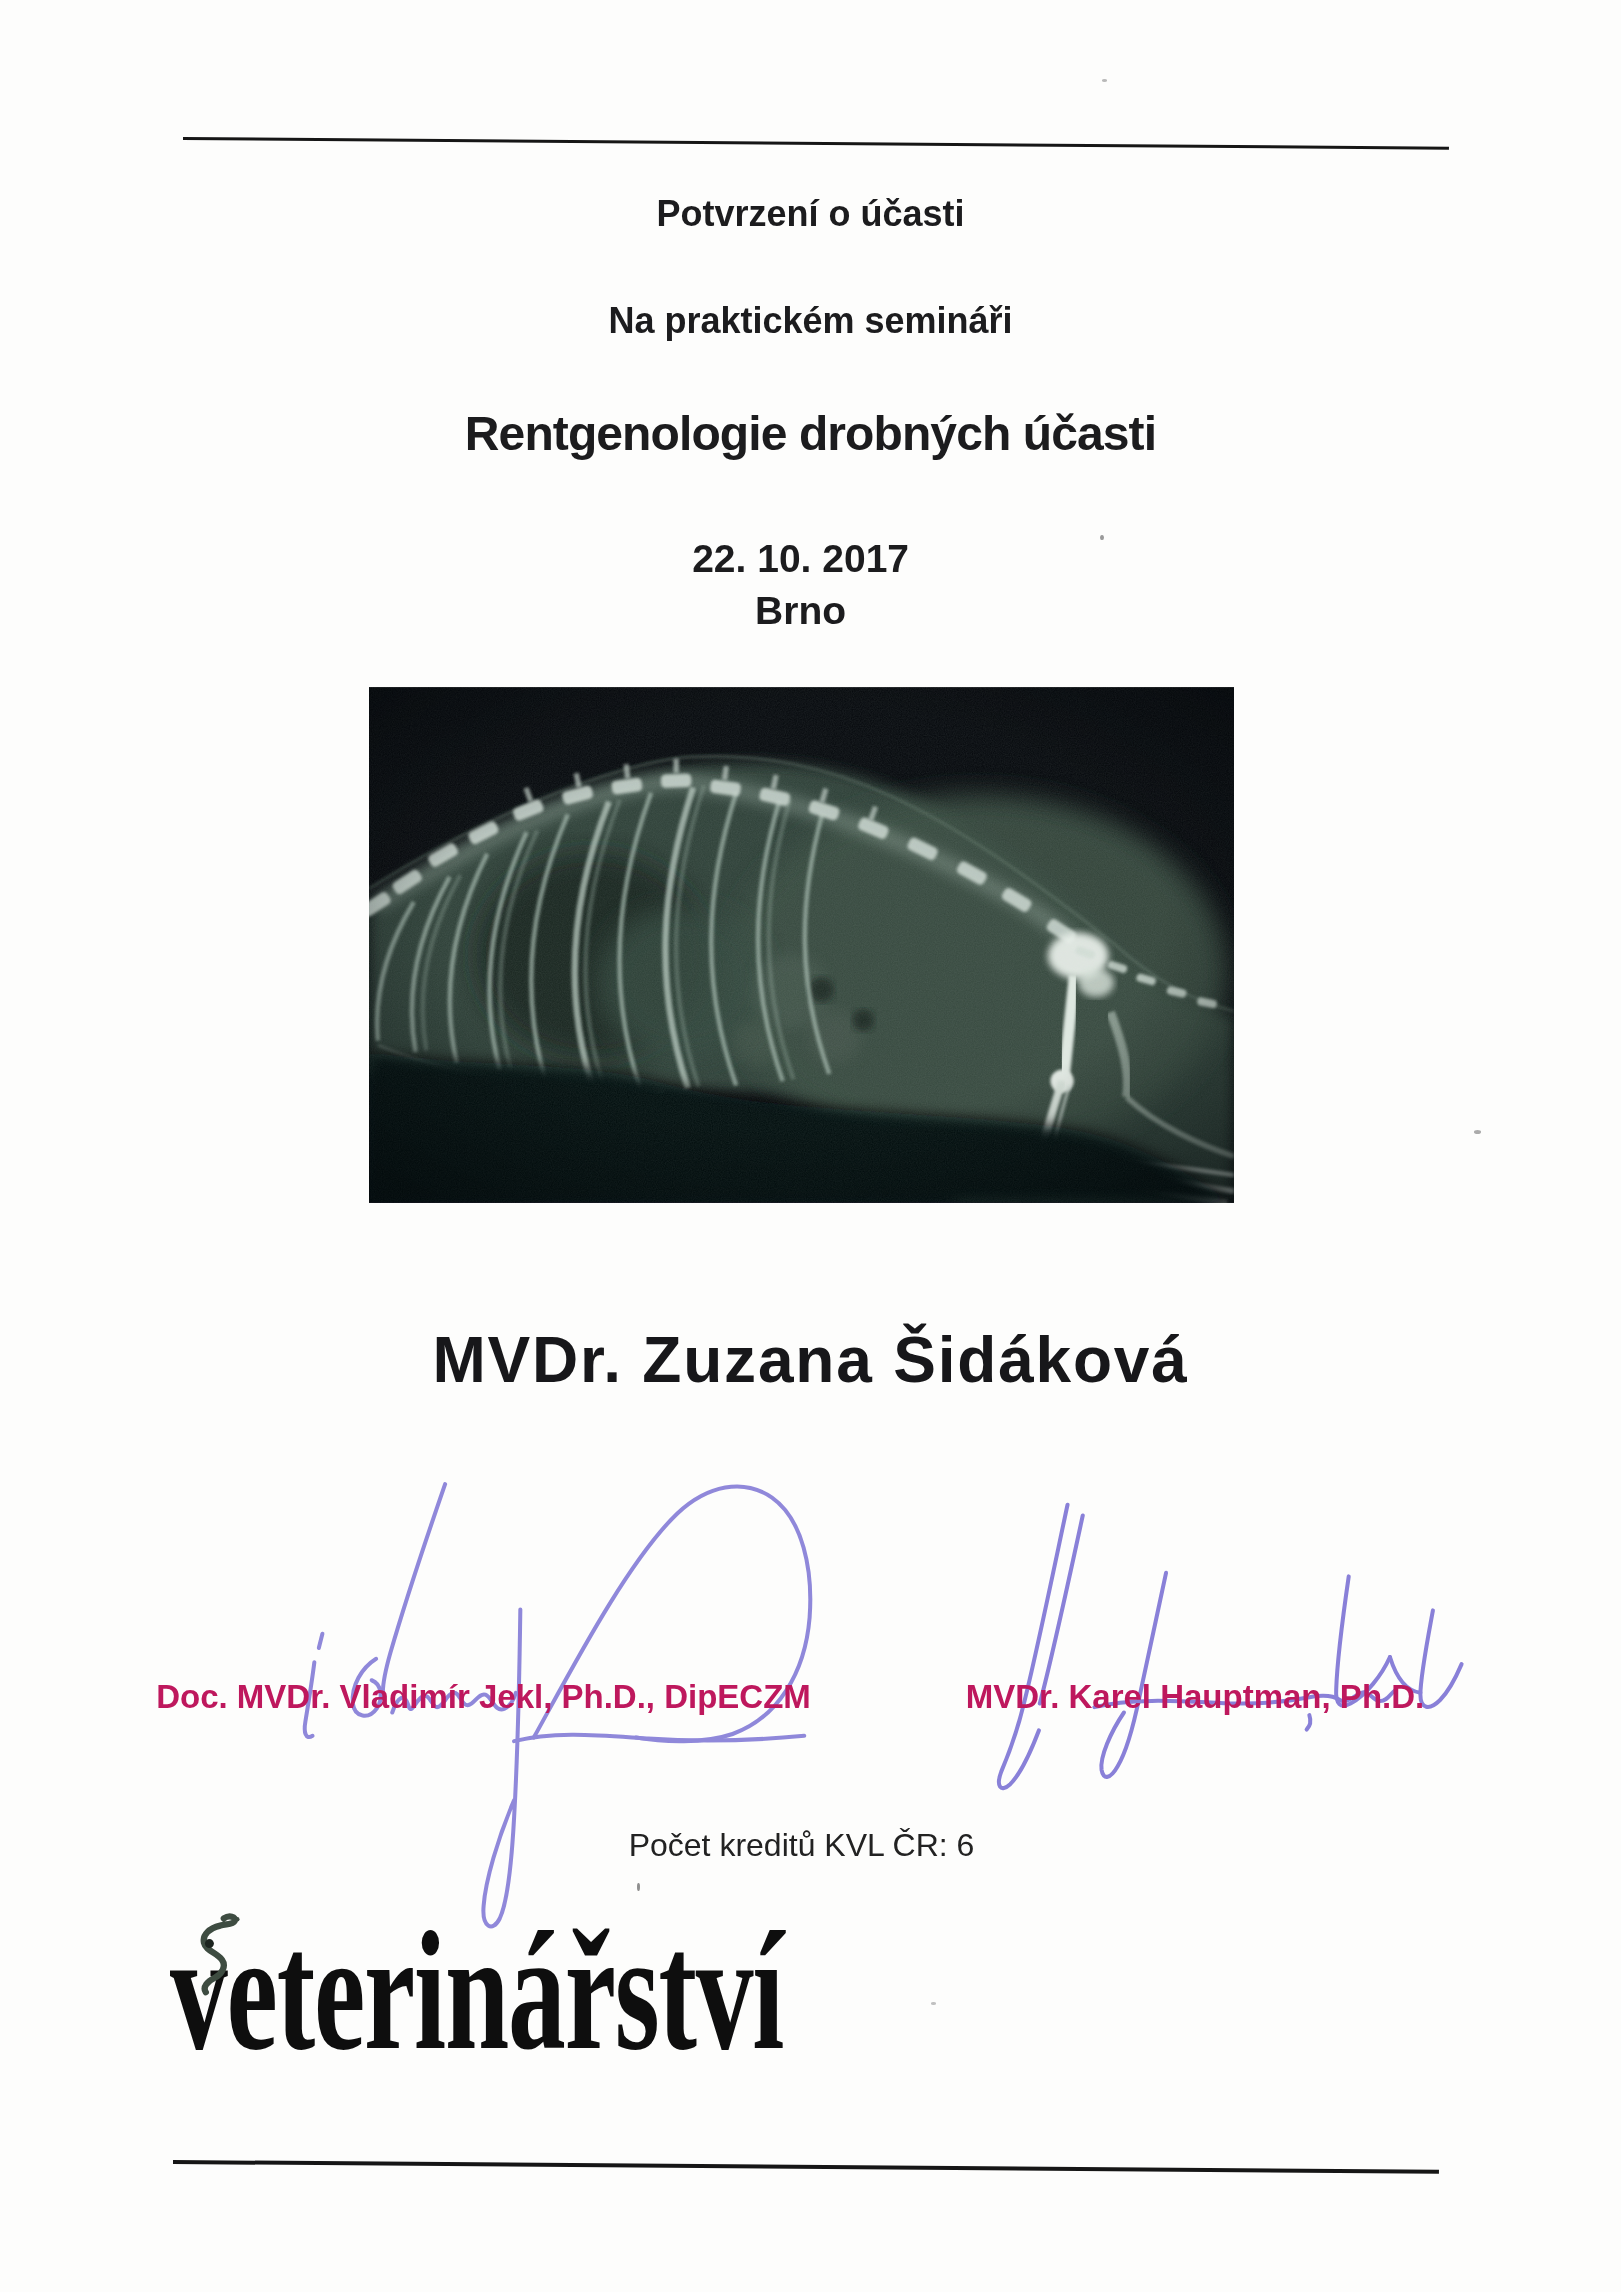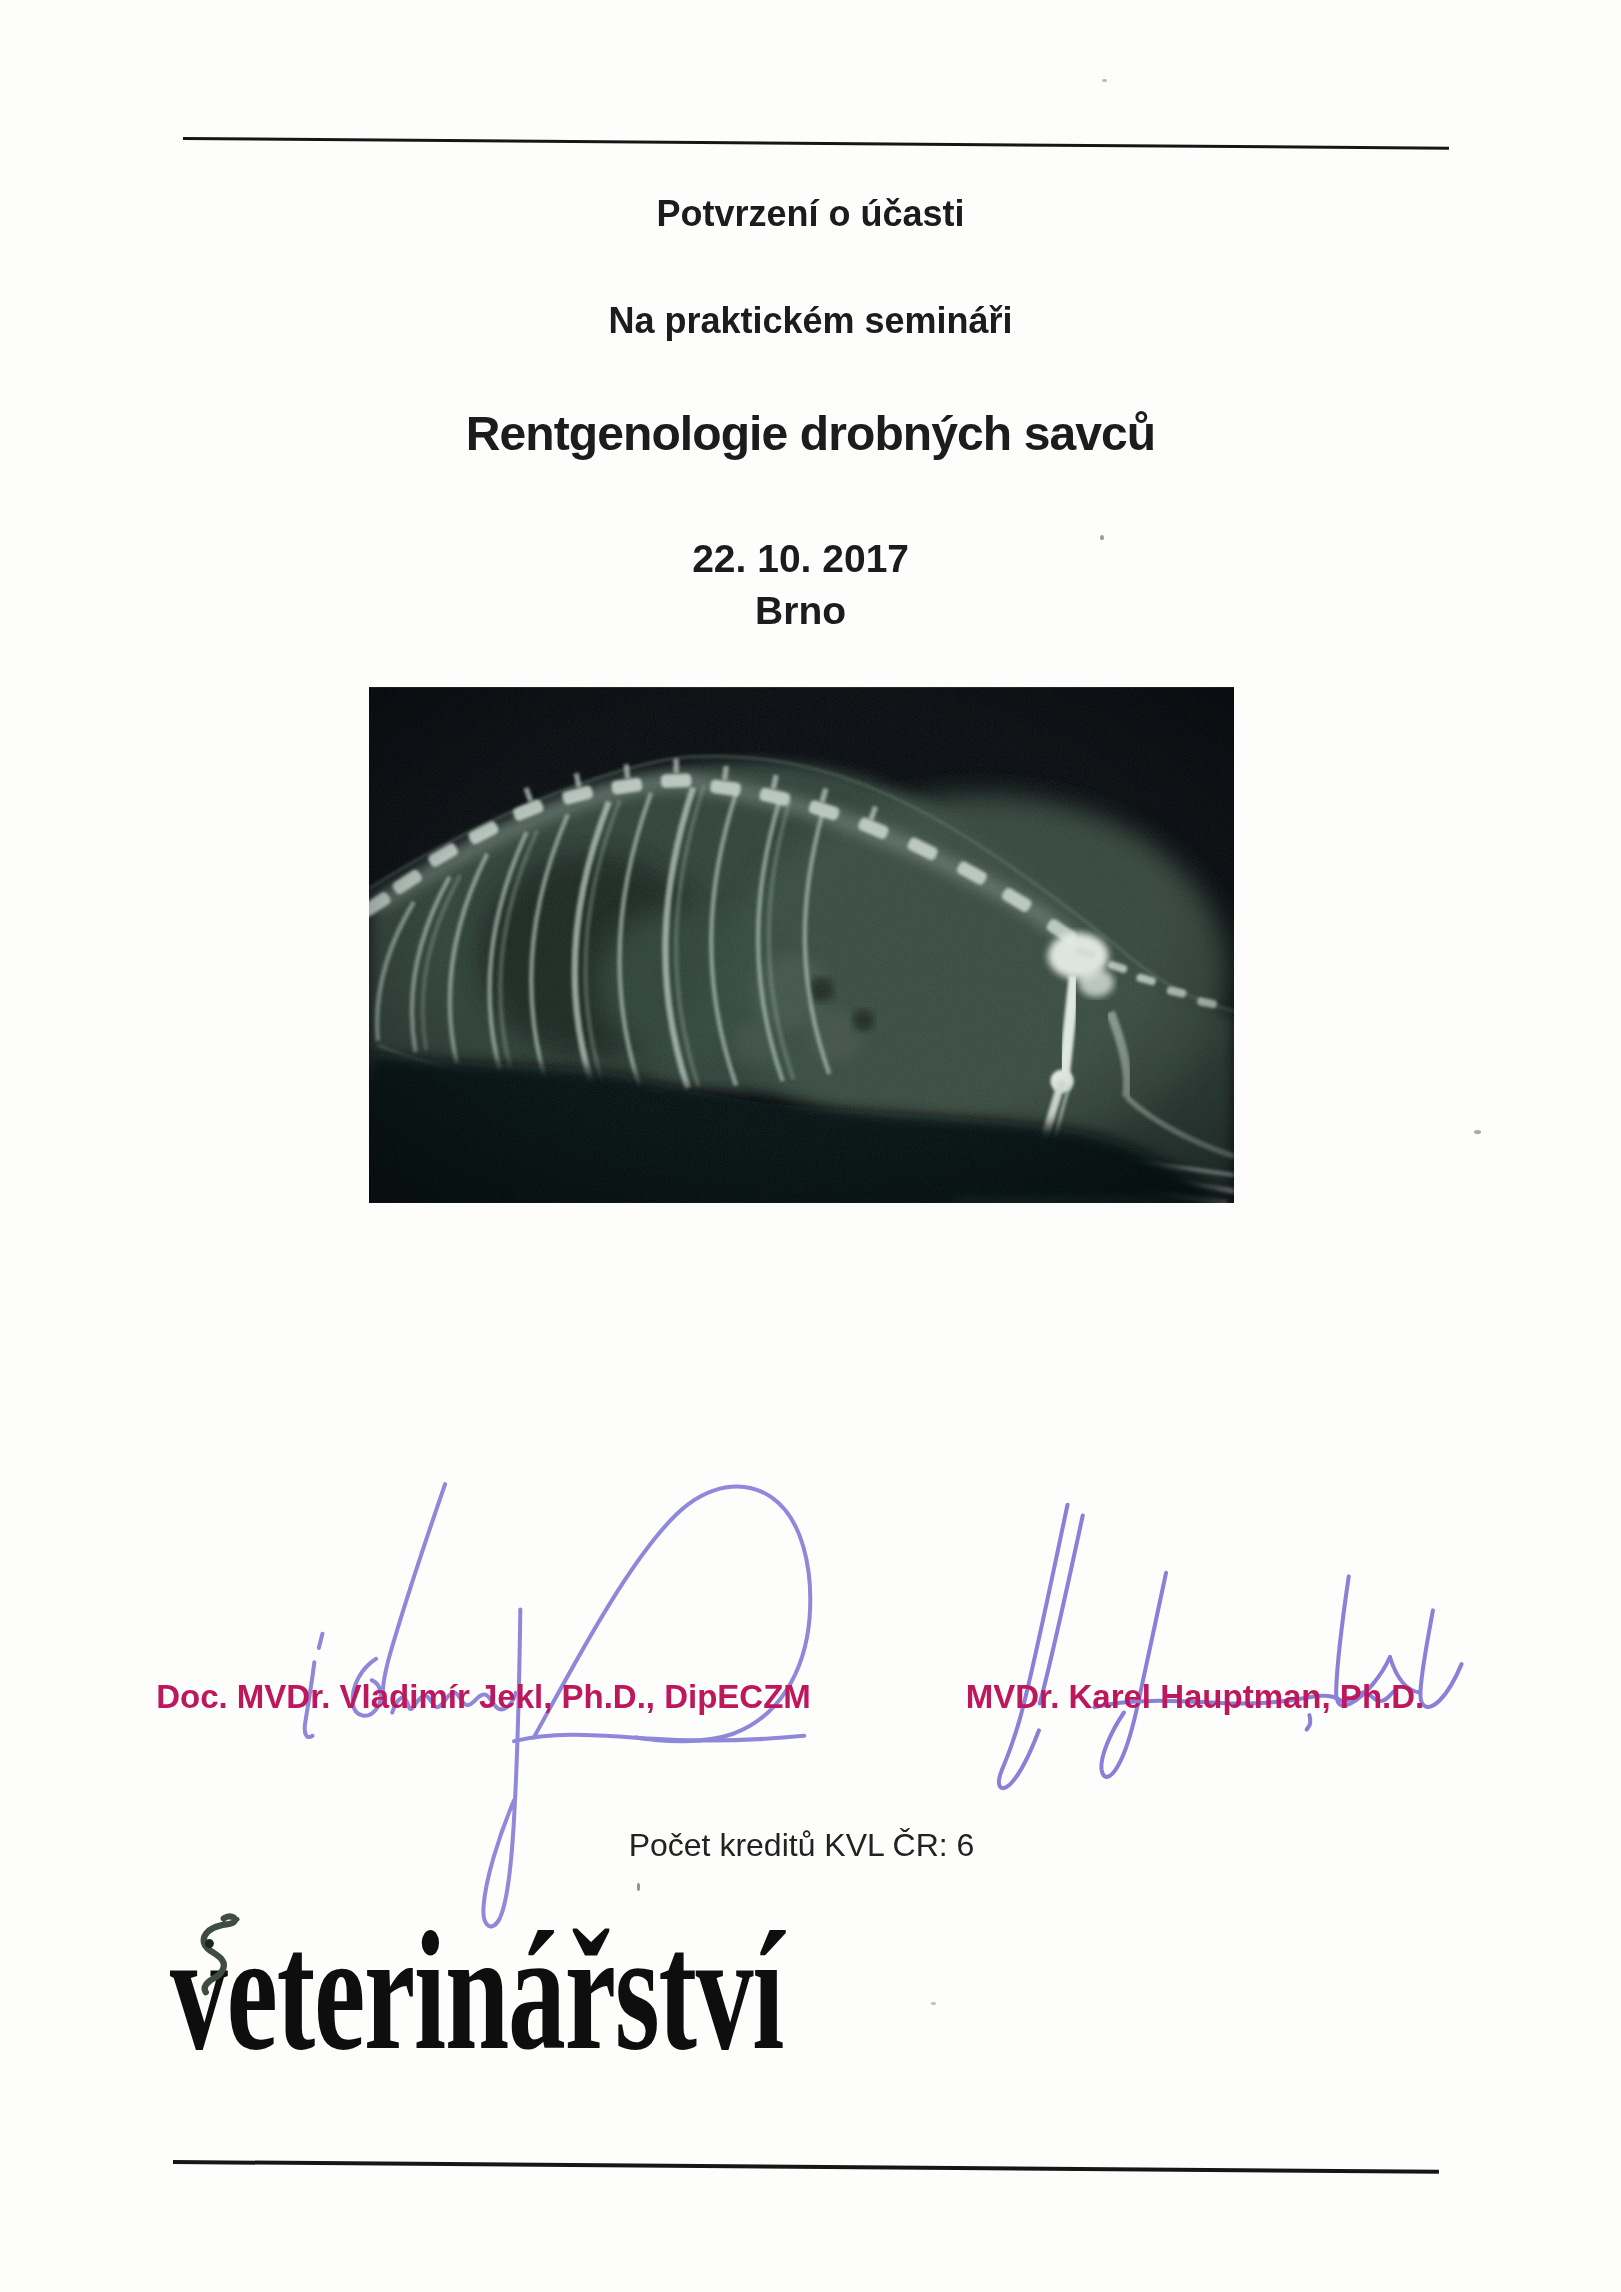--- a/index.html
+++ b/index.html
@@ -37,21 +37,21 @@
 </head>
 <body>
 
 <div id="page">
 
   <div class="rule" style="left:183px;top:137px;width:1266px;height:2.7px;transform:rotate(0.44deg);"></div>
   <div class="rule" style="left:173px;top:2160px;width:1266px;height:3.6px;transform:rotate(0.44deg);"></div>
 
   <div id="h2" class="ctext b">Na praktickém semináři</div>
   <div id="h1" class="ctext b">Potvrzení o účasti</div>
-  <div id="title" class="ctext b">Rentgenologie drobných savců</div>
+  <div id="title" class="ctext b">Rentgenologie drobných účasti</div>
   <div id="date" class="ctext b">22. 10. 2017</div>
   <div id="city" class="ctext b">Brno</div>
 
   <svg id="xray" viewBox="0 0 966 576" aria-hidden="true">
     <defs>
       <filter id="b2">
           <feGaussianBlur stdDeviation="2"></feGaussianBlur>
         </filter>
       <filter id="b4">
           <feGaussianBlur stdDeviation="4"></feGaussianBlur>
@@ -164,20 +164,21 @@
     </g>
 
     <path d="M10,400 C120,445 240,452 330,452" stroke="#8fa298" stroke-width="3" fill="none" opacity="0.5" filter="url(#b2)"></path>
 
     <path d="M0,408 C120,425 240,418 320,440 C420,468 520,470 620,478 C700,483 760,488 800,497
              C860,510 920,545 966,576 L0,576 Z" fill="#05080c" filter="url(#b8)"></path>
     <rect width="966" height="576" filter="url(#grain)" opacity="0.5"></rect>
     <rect width="966" height="576" fill="url(#vig)"></rect>
   </svg>
 
+  <div id="name" class="ctext b">MVDr. Zuzana Šidáková</div>
 
   <svg id="sig-layer" viewBox="0 0 1810 2560" aria-hidden="true">
     <g fill="none" stroke="#8a82d8" stroke-width="4.5" stroke-linecap="round" opacity="0.95">
       <path d="M497,1657 C478,1712 452,1790 436,1845 C430,1866 426,1885 428,1896"></path>
       <path d="M356,1840 L360,1824"></path>
       <path d="M351,1856 C348,1880 344,1904 341,1922 C339,1934 341,1943 349,1938"></path>
       <path d="M420,1852 C404,1862 392,1882 394,1902 C396,1918 412,1920 421,1907 C428,1896 426,1880 415,1876"></path>
       <path d="M438,1912 C444,1894 452,1890 456,1904 C459,1916 464,1898 472,1894 C480,1890 482,1906 488,1906 C495,1906 498,1892 506,1890 C513,1888 515,1904 522,1904 C530,1903 534,1890 542,1892 C550,1895 552,1912 563,1908 C570,1905 574,1896 576,1890"></path>
       <path d="M581,1797 C580,1870 578,1960 574,2030 C571,2085 566,2125 558,2142 C550,2158 538,2152 540,2128 C542,2100 556,2052 574,2010"></path>
       <path d="M596,1940 C636,1868 700,1744 756,1690 C790,1658 830,1650 862,1672 C896,1696 908,1752 904,1806 C899,1868 868,1918 818,1936 C786,1947 740,1945 710,1940"></path>

